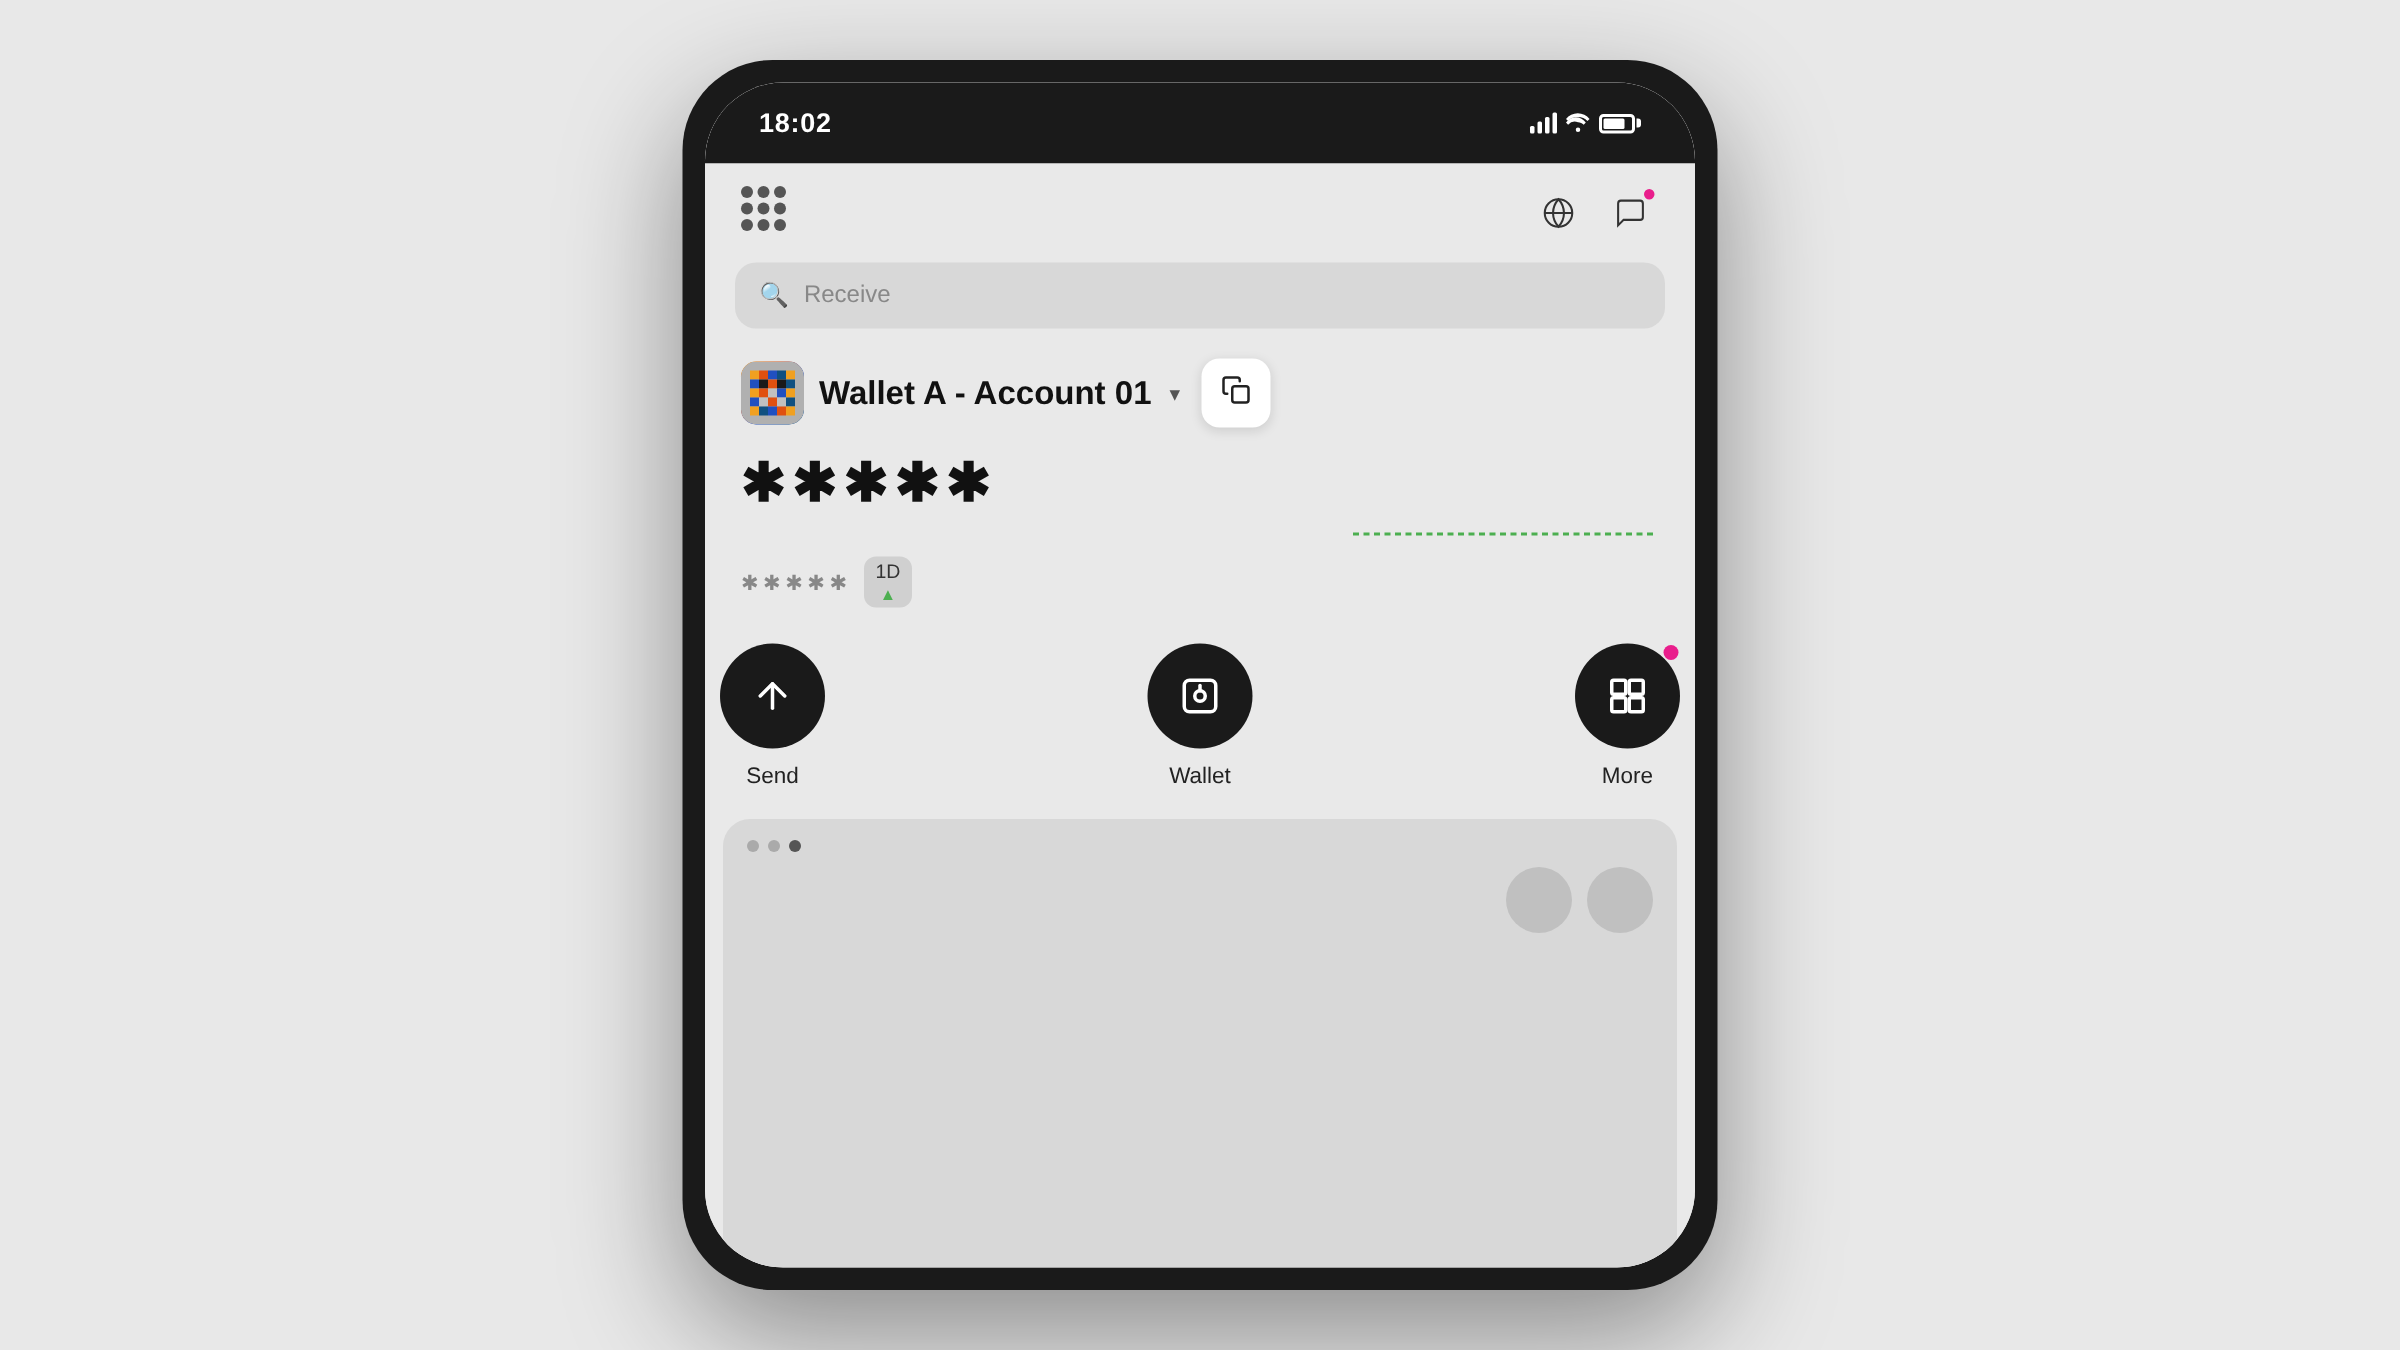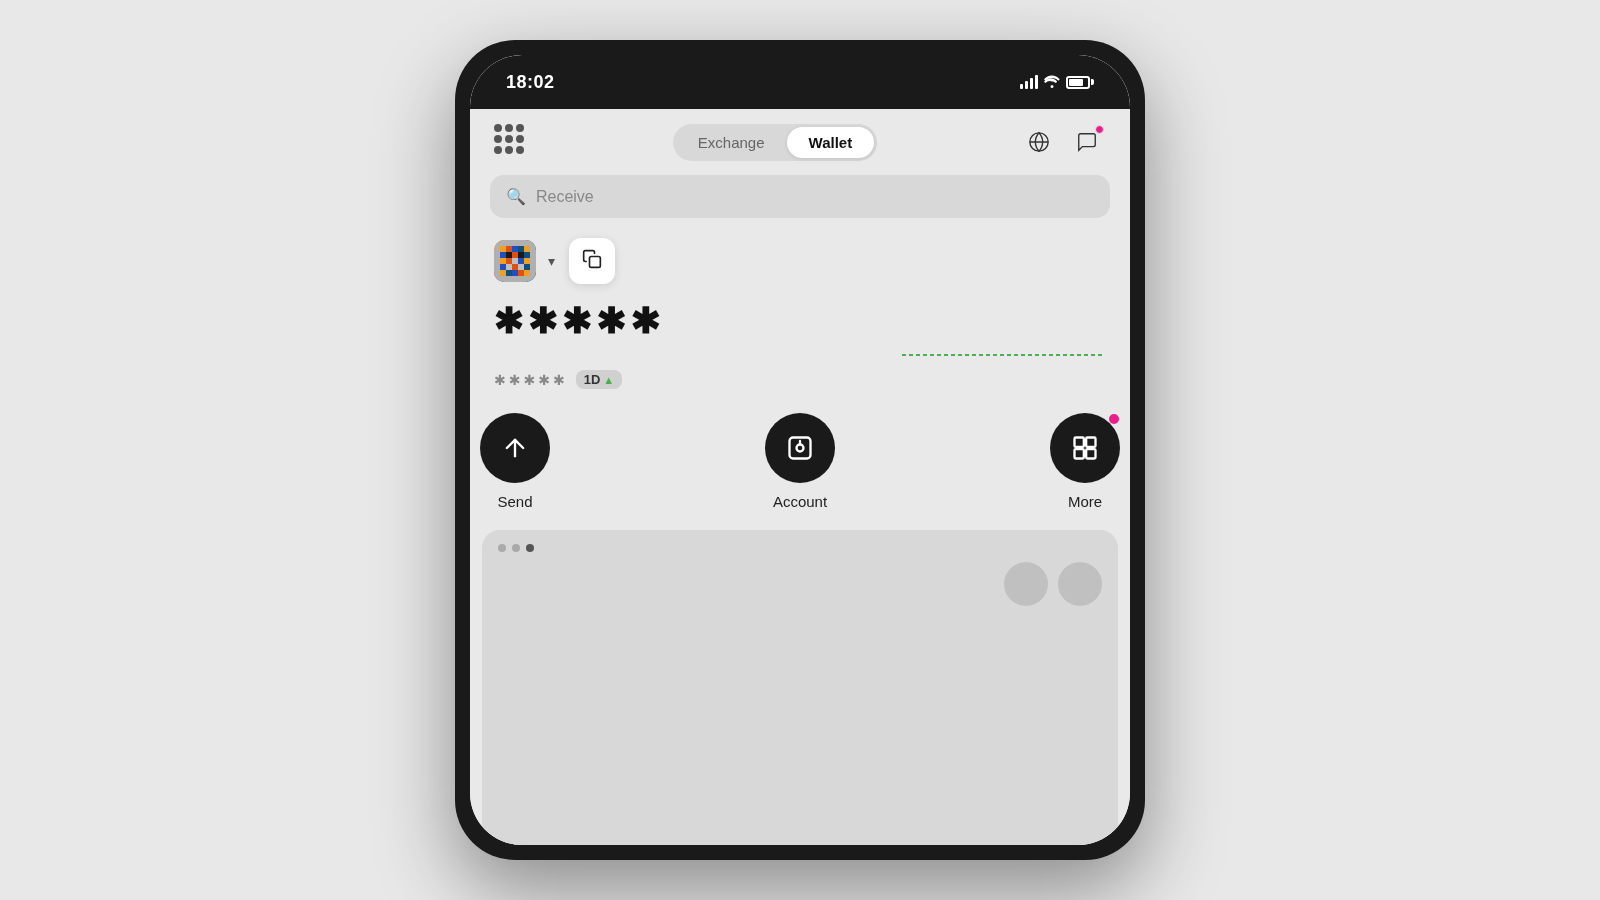--- a/index.html
+++ b/index.html
@@ -319,25 +319,26 @@
       font-size: 14px;
       color: #888;
       letter-spacing: 3px;
     }
 
     .period-badge {
       background: #d0d0d0;
       border-radius: 8px;
       padding: 2px 8px;
       font-size: 13px;
-      font-weight: 700;
+      font-weight: 400;
       color: #333;
       display: flex;
       align-items: center;
       gap: 3px;
+      flex-direction: column;
     }
 
     .up-arrow {
       color: #4caf50;
       font-size: 11px;
     }
 
     
     .action-buttons {
       display: flex;
@@ -491,24 +492,20 @@
             <div class="grid-dot"></div>
             <div class="grid-dot"></div>
           <div class="grid-dot"></div>
             <div class="grid-dot"></div>
             <div class="grid-dot"></div>
           <div class="grid-dot"></div>
             <div class="grid-dot"></div>
             <div class="grid-dot"></div>
         </div>
 
-        <div class="tab-group">
-          <button class="tab-btn">Exchange</button>
-          <button class="tab-btn active">Wallet</button>
-        </div>
 
         <div class="nav-right">
           <div class="nav-icon-btn">
             <svg class="globe-svg" viewBox="0 0 24 24">
               <circle cx="12" cy="12" r="10"></circle>
               <path d="M2 12h20M12 2a15.3 15.3 0 0 1 4 10 15.3 15.3 0 0 1-4 10 15.3 15.3 0 0 1-4-10 15.3 15.3 0 0 1 4-10z"></path>
             </svg>
           </div>
           <div class="nav-icon-btn" style="position:relative;">
             <svg class="chat-svg" viewBox="0 0 24 24">
@@ -554,20 +551,21 @@
               <rect x="24" y="24" width="6" height="6" fill="#c0c0c0"></rect>
               <rect x="30" y="24" width="6" height="6" fill="#105080"></rect>
               <rect x="6" y="30" width="6" height="6" fill="#f0a020"></rect>
               <rect x="12" y="30" width="6" height="6" fill="#105080"></rect>
               <rect x="18" y="30" width="6" height="6" fill="#2050c0"></rect>
               <rect x="24" y="30" width="6" height="6" fill="#e05010"></rect>
               <rect x="30" y="30" width="6" height="6" fill="#f0a020"></rect>
             </svg>
           </div>
 
+          <span class="wallet-name">Wallet A - Account 01</span>
           <span class="dropdown-arrow">▾</span>
 
           <div class="copy-btn">
             <span class="copy-icon">
               <svg width="20" height="20" viewBox="0 0 24 24" fill="none" stroke="#222" stroke-width="2" stroke-linecap="round" stroke-linejoin="round">
                 <rect x="9" y="9" width="13" height="13" rx="2" ry="2"></rect>
                 <path d="M5 15H4a2 2 0 0 1-2-2V4a2 2 0 0 1 2-2h9a2 2 0 0 1 2 2v1"></path>
               </svg>
             </span>
           </div>
@@ -609,21 +607,21 @@
 
 
         <div class="action-item">
           <div class="action-circle">
             <svg viewBox="0 0 24 24">
               <rect x="3" y="3" width="18" height="18" rx="3"></rect>
               <circle cx="12" cy="12" r="3"></circle>
               <line x1="12" y1="6" x2="12" y2="9"></line>
             </svg>
           </div>
-          <span class="action-label">Account</span>
+          <span class="action-label">Wallet</span>
         </div>
 
         <div class="action-item">
           <div class="action-circle" style="position:relative;">
             <svg viewBox="0 0 24 24">
               <rect x="3" y="3" width="8" height="8" rx="1"></rect>
               <rect x="13" y="3" width="8" height="8" rx="1"></rect>
               <rect x="3" y="13" width="8" height="8" rx="1"></rect>
               <rect x="13" y="13" width="8" height="8" rx="1"></rect>
             </svg>

